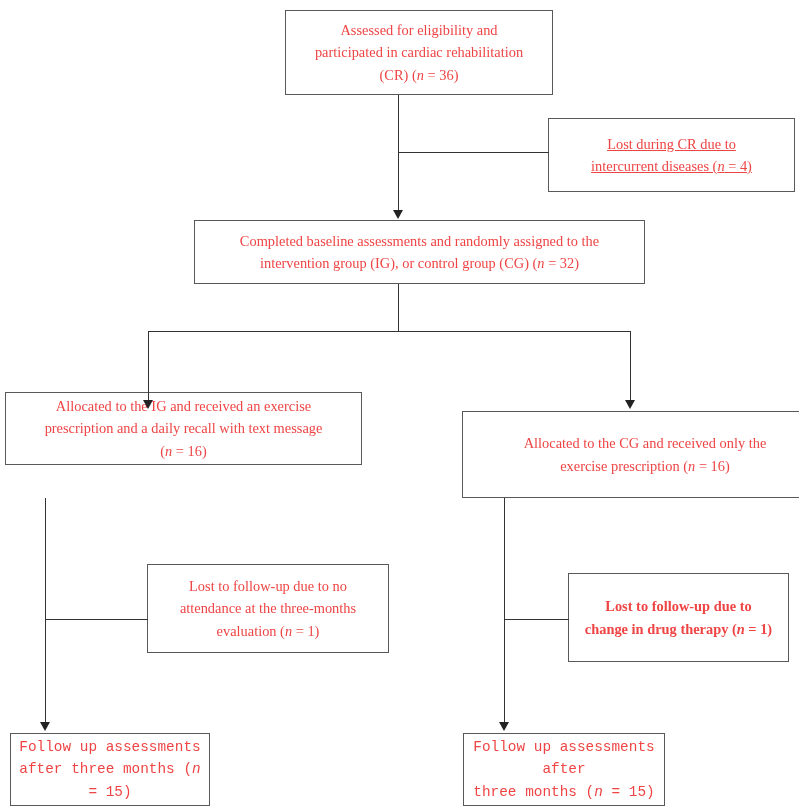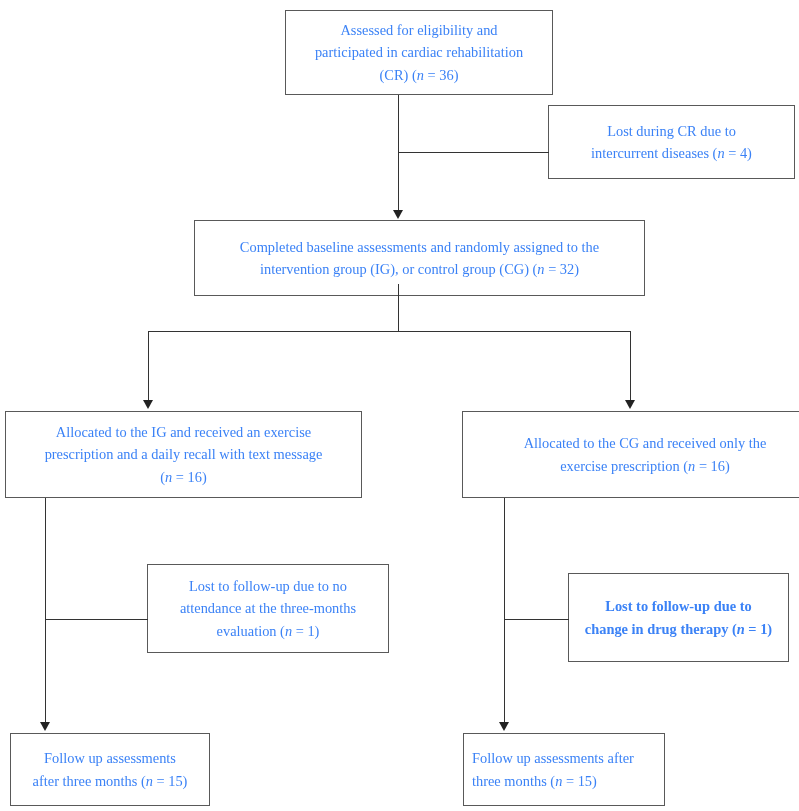--- a/index.html
+++ b/index.html
@@ -8,42 +8,43 @@
     padding: 0;
     background: #ffffff;
   }
   #flow-root {
     position: relative;
     width: 799px;
     height: 811px;
     background: #ffffff;
     overflow: hidden;
     font-family: "Liberation Serif", "DejaVu Serif", serif;
-    color: #3b82f6;
+    color: #ef4444;
   }
   .node {
     position: absolute;
     box-sizing: border-box;
     border: 1.4px solid #595959;
     background: #ffffff;
     display: flex;
     align-items: center;
     justify-content: center;
     padding: 4px 8px;
   }
   .node .node-text {
     display: block;
     width: 100%;
     font-size: 14.4px;
     line-height: 1.55;
     text-align: center;
     white-space: pre-line;
   }
   .node.align-left .node-text {
-    text-align: left;
+    text-align: center;
+    font-family: Liberation Mono, monospace;
   }
   .node .node-text i,
   .node .node-text em {
     font-style: italic;
   }
   .edge {
     position: absolute;
     background: #333333;
   }
   .edge.v { width: 1.4px; }
@@ -59,45 +60,45 @@
 </style>
 </head>
 <body>
 
 <div id="flow-root">
 
   <div class="node" style="left:285px; top:10px; width:268px; height:85px;">
     <span class="node-text">Assessed for eligibility and<br>participated in cardiac rehabilitation<br>(CR) (<i>n</i> = 36)</span>
   </div>
 
-  <div class="node" style="left:548px; top:105px; width:247px; height:74px;">
+  <div class="node" style="left:548px; top:118px; width:247px; height:74px;text-decoration:underline;">
     <span class="node-text">Lost during CR due to<br>intercurrent diseases (<i>n</i> = 4)</span>
   </div>
 
-  <div class="node" style="left:194px; top:220px; width:451px; height:76px;">
+  <div class="node" style="left:194px; top:220px; width:451px; height:64px;">
     <span class="node-text">Completed baseline assessments and randomly assigned to the<br>intervention group (IG), or control group (CG) (<i>n</i> = 32)</span>
   </div>
 
-  <div class="node" style="left:5px; top:411px; width:357px; height:87px;">
+  <div class="node" style="left:5px; top:392px; width:357px; height:73px;">
     <span class="node-text">Allocated to the IG and received an exercise<br>prescription and a daily recall with text message<br>(<i>n</i> = 16)</span>
   </div>
 
   <div class="node" style="left:462px; top:411px; width:366px; height:87px;">
     <span class="node-text">Allocated to the CG and received only the<br>exercise prescription (<i>n</i> = 16)</span>
   </div>
 
   <div class="node" style="left:147px; top:564px; width:242px; height:89px;">
     <span class="node-text">Lost to follow-up due to no<br>attendance at the three-months<br>evaluation (<i>n</i> = 1)</span>
   </div>
 
   <div class="node" style="left:568px; top:573px; width:221px; height:89px;font-weight:bold;">
     <span class="node-text">Lost to follow-up due to<br>change in drug therapy (<i>n</i> = 1)</span>
   </div>
 
-  <div class="node" style="left:10px; top:733px; width:200px; height:73px;">
+  <div class="node" style="left:10px; top:733px; width:200px; height:73px;font-family:Liberation Mono, monospace;">
     <span class="node-text">Follow up assessments<br>after three months (<i>n</i> = 15)</span>
   </div>
 
   <div class="node align-left" style="left:463px; top:733px; width:202px; height:73px;">
     <span class="node-text">Follow up assessments after<br>three months (<i>n</i> = 15)</span>
   </div>
 
   <div class="edge v" style="left:398px; top:95px; height:116px;"></div>
   <div class="arrow-head" style="left:393px; top:210px;"></div>
 

